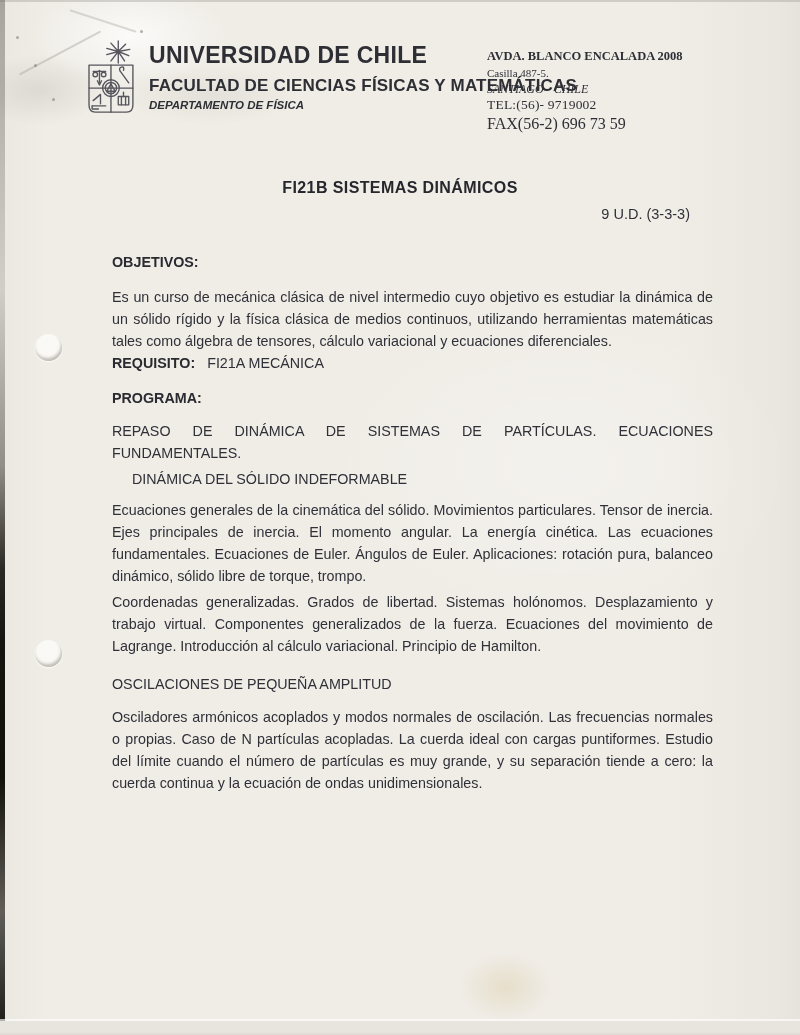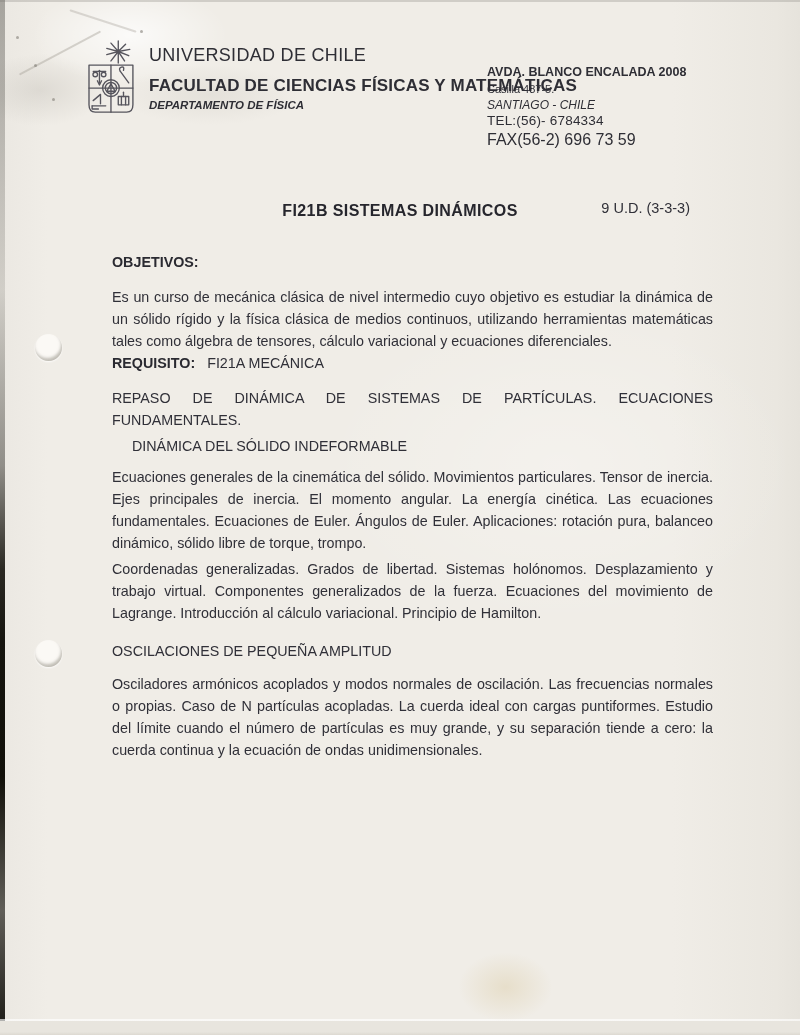--- a/index.html
+++ b/index.html
@@ -34,36 +34,36 @@
   .speck { position:absolute; width:3px; height:3px; border-radius:50%; background:rgba(120,117,110,0.55); }
   .hole { position:absolute; width:27px; height:27px; border-radius:50%;
     background:radial-gradient(circle at 42% 36%, #fbf9f5 0 58%, #f1efe9 70%, rgba(196,192,184,0.55) 82%, rgba(196,192,184,0) 88%);
     box-shadow: inset -1px -3px 3px rgba(158,154,146,0.55), 0 1px 2px rgba(255,255,255,0.8); }
   .stain { position:absolute; left:458px; top:952px; width:95px; height:70px; border-radius:50%;
     background:radial-gradient(ellipse at center, rgba(209,188,136,0.30), rgba(209,188,136,0) 70%); }
 
   
   .crest { position:absolute; left:84px; top:40px; width:56px; height:92px; }
   .head-text { position:absolute; left:149px; top:45px; color:#2e2e35; }
-  .u-name { font-size:18px; font-weight:400; letter-spacing:0.3px; line-height:21px; }
+  .u-name { font-size:23px; font-weight:700; letter-spacing:0.3px; line-height:21px; }
   .u-fac  { font-size:17px;  font-weight:700; letter-spacing:0.2px; margin-top:10px; }
   .u-dep  { font-size:11.5px; font-weight:700; font-style:italic; margin-top:3px; }
   .u-sec  { font-size:11px; font-weight:700; letter-spacing:1.4px; margin-top:4px; }
 
-  .addr { position:absolute; left:487px; top:64px; color:#2e2e35; }
+  .addr { position:absolute; left:487px; top:48px; color:#2e2e35;font-family:Liberation Serif, serif; }
   .addr .a1 { font-size:12.5px; font-weight:700; line-height:17px; }
   .addr .a2 { font-size:11px; line-height:16px; }
   .addr .a3 { font-size:12px; font-style:italic; line-height:16px; }
   .addr .a4 { font-size:13.5px; line-height:16.5px; letter-spacing:0.2px; }
   .addr .a5 { font-size:16px; line-height:19px; }
 
   
   .course-title { position:absolute; left:0; top:179px; width:800px; text-align:center;
-    font-size:16px; font-weight:700; letter-spacing:0.4px; color:#26262d;margin-top:23px; }
-  .course-credits { position:absolute; right:110px; top:200px; font-size:14.5px; color:#303038; }
+    font-size:16px; font-weight:700; letter-spacing:0.4px; color:#26262d; }
+  .course-credits { position:absolute; right:110px; top:206px; font-size:14.5px; color:#303038; }
 
   
   .content { position:absolute; left:112px; top:251px; width:601px;
     font-size:14.3px; line-height:22px; text-align:justify; color:#303038; }
   .h-bold { font-weight:700; color:#2a2a31; text-align:left; }
   .h-caps { text-align:left; }
   .mb0 { margin-bottom:0; } .mb2 { margin-bottom:16px; } .mb4 { margin-bottom:4px; }
   .mb9 { margin-bottom:9px;margin-left:20px; } .mb11 { margin-bottom:11px; } .mb13 { margin-bottom:13px; }
   .req-val { font-weight:400; margin-left:12px; }
 
@@ -136,35 +136,36 @@
   <div class="head-text">
     <div class="u-name">UNIVERSIDAD DE CHILE</div>
     <div class="u-fac">FACULTAD DE CIENCIAS FÍSICAS Y MATEMÁTICAS</div>
     <div class="u-dep">DEPARTAMENTO DE FÍSICA</div>
   </div>
 
   <div class="addr">
     <div class="a1">AVDA. BLANCO ENCALADA 2008</div>
     <div class="a2">Casilla 487-5.</div>
     <div class="a3">SANTIAGO - CHILE</div>
-    <div class="a4">TEL:(56)- 6784334</div>
+    <div class="a4">TEL:(56)- 9719002</div>
     <div class="a5">FAX(56-2) 696 73 59</div>
   </div>
 
   <div class="course-title">FI21B SISTEMAS DINÁMICOS</div>
   <div class="course-credits">9 U.D. (3-3-3)</div>
 
   <div class="content">
     <div class="h-bold mb13">OBJETIVOS:</div>
     <p class="mb0">Es un curso de mecánica clásica de nivel intermedio cuyo objetivo es estudiar la dinámica de un sólido rígido y la física clásica de medios continuos, utilizando herramientas matemáticas tales como álgebra de tensores, cálculo variacional y ecuaciones diferenciales.</p>
 
     <div class="mb13">
       <span class="h-bold">REQUISITO:</span><span class="req-val">FI21A MECÁNICA</span>
     </div>
 
+    <div class="h-bold mb11">PROGRAMA:</div>
     <p class="mb4">REPASO DE DINÁMICA DE SISTEMAS DE PARTÍCULAS. ECUACIONES FUNDAMENTALES.</p>
 
     <div class="h-caps mb9">DINÁMICA DEL SÓLIDO INDEFORMABLE</div>
     <p class="mb4">Ecuaciones generales de la cinemática del sólido. Movimientos particulares. Tensor de inercia. Ejes principales de inercia. El momento angular. La energía cinética. Las ecuaciones fundamentales. Ecuaciones de Euler. Ángulos de Euler. Aplicaciones: rotación pura, balanceo dinámico, sólido libre de torque, trompo.</p>
 
     <p class="mb2">Coordenadas generalizadas. Grados de libertad. Sistemas holónomos. Desplazamiento y trabajo virtual. Componentes generalizados de la fuerza. Ecuaciones del movimiento de Lagrange. Introducción al cálculo variacional. Principio de Hamilton.</p>
 
     <div class="h-caps mb11">OSCILACIONES DE PEQUEÑA AMPLITUD</div>
     <p class="mb0">Osciladores armónicos acoplados y modos normales de oscilación. Las frecuencias normales o propias. Caso de N partículas acopladas. La cuerda ideal con cargas puntiformes. Estudio del límite cuando el número de partículas es muy grande, y su separación tiende a cero: la cuerda continua y la ecuación de ondas unidimensionales.</p>
   </div>

